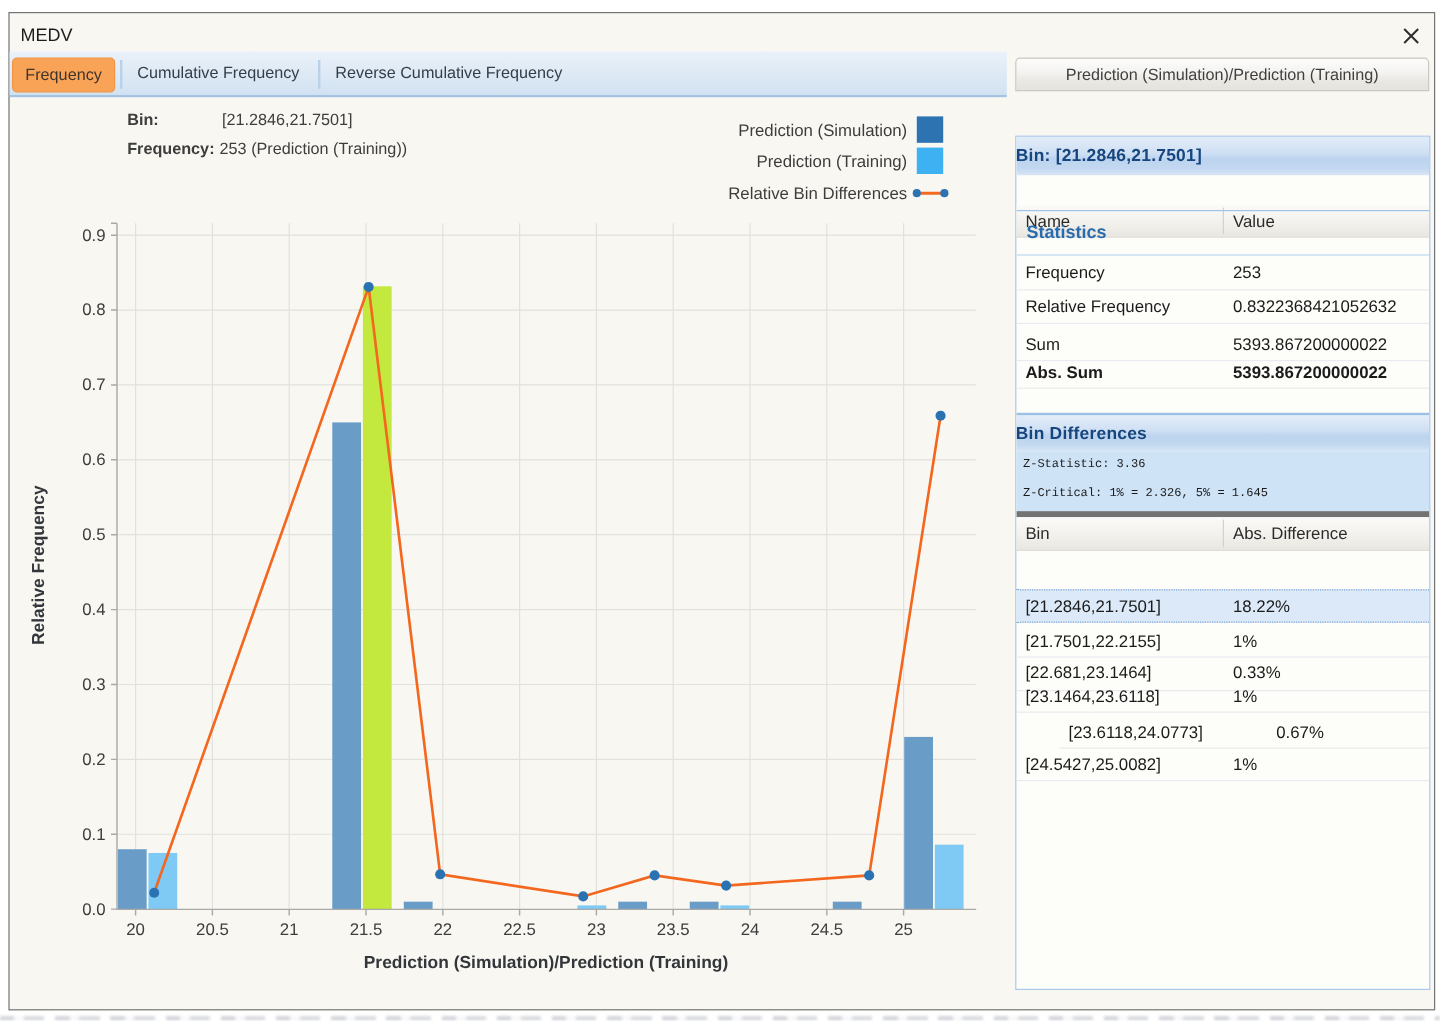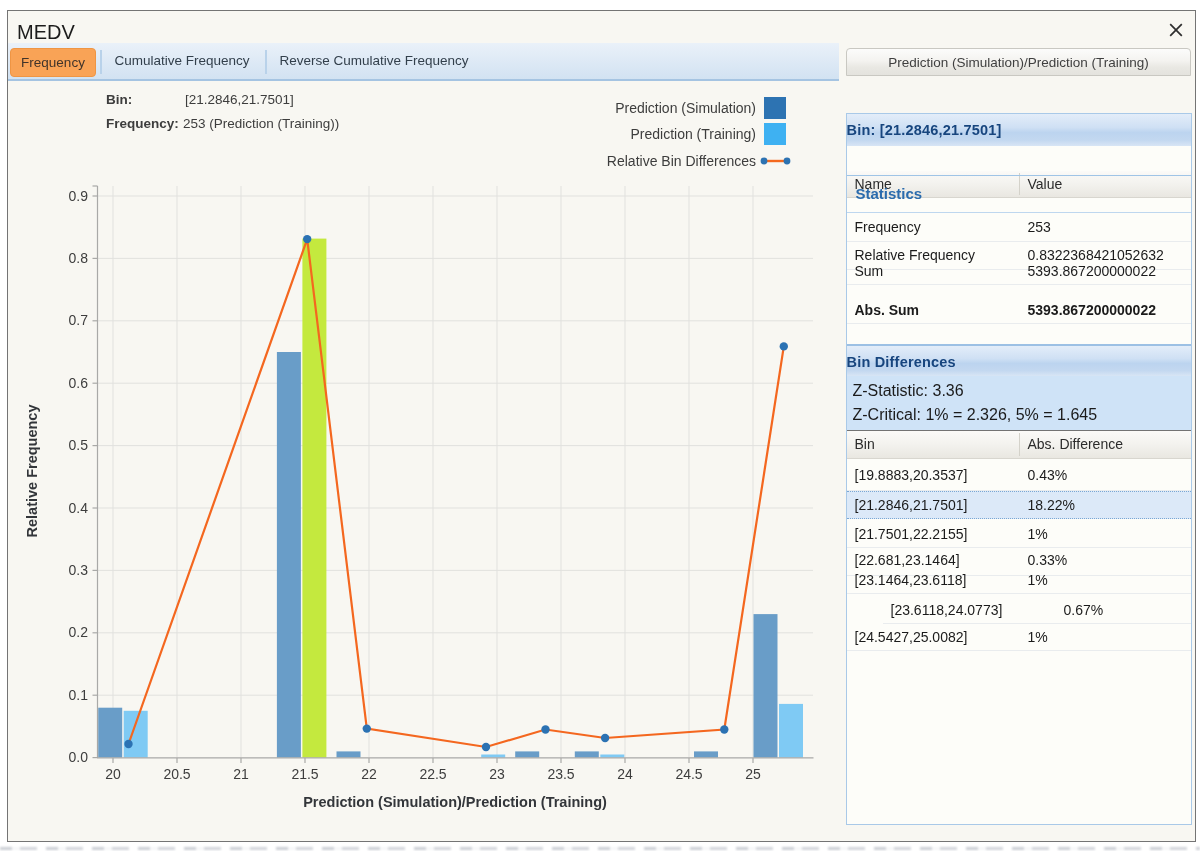--- a/index.html
+++ b/index.html
@@ -2,21 +2,21 @@
 <html><head>
 <meta charset="utf-8">
 <style>
   * { margin:0; padding:0; box-sizing:border-box; }
   html,body { width:1200px; height:851px; background:#ffffff; overflow:hidden;
     font-family:"Liberation Sans", sans-serif; }
   #stage { position:relative; width:1200px; height:851px; }
   #win { position:absolute; left:7px; top:10px; width:1189px; height:832px;
     background:#f8f7f2; border:1px solid #747474; }
   
-  #title { position:absolute; left:9px; top:10px; font-size:20px; color:#1c1c1c; }
+  #title { position:absolute; left:9px; top:10px; font-size:15px; color:#1c1c1c; }
   #closex { position:absolute; left:1160px; top:11px; width:16px; height:16px; }
   #tabbar { position:absolute; left:0px; top:32px; width:831px; height:38px;
     background:linear-gradient(#eaf1f9, #d2e2f2);
     border-bottom:2px solid #a5c4e2; }
   .tab { position:absolute; font-size:13.5px; color:#33404c; top:0; height:36px;
     line-height:36px; }
   #tab1 { left:2px; top:5px; width:86px; height:29px; line-height:27px; text-align:center;
     background:#f9a356; border:1px solid #ef9544; border-radius:4px; color:#41342a; }
   .tabsep { position:absolute; top:7px; width:2px; height:24px; background:#b9d2ea; }
   #chart { position:absolute; left:0px; top:70px; }
@@ -42,21 +42,21 @@
   .gridhdr { background:linear-gradient(#fbfaf8 0%, #f3f2ee 50%, #e9e7e1 100%);
     border-bottom:1px solid #d8d6cf; color:#2b2b2b; }
   .gridhdr .c1, .prow .c1 { position:absolute; left:8px; top:50%; transform:translateY(-50%); }
   .gridhdr .c2, .prow .c2 { position:absolute; left:181px; top:50%; transform:translateY(-50%); }
   .vsep { position:absolute; left:172px; top:2px; bottom:2px; width:1px; background:#d4d2ca; }
   .blueline { height:1px; background:#9fc4e6; }
   .sechdr { font-weight:bold; font-size:15px; color:#2a6bad; padding-left:9px;
     line-height:36px; border-bottom:1px solid #bed7ef; }
   .prow { border-bottom:1px solid #e9ecee; }
   .prow.hl { background:#dce9f8; border-top:1px dotted #7aa7d4; border-bottom:1px dotted #7aa7d4; }
-  #zblock { height:54.5px; background:#cfe3f7; border-bottom:1px solid #737373; font-size:16px; }
+  #zblock { height:54.5px; background:#cfe3f7; border-bottom:5px solid #737373; font-size:10px;font-family:Liberation Mono, monospace; }
   #blurstrip { position:absolute; left:0px; top:847px; width:1200px; height:3px;
     background:repeating-linear-gradient(90deg, rgba(85,95,115,0.30) 0 12px, rgba(85,95,115,0.05) 12px 20px, rgba(85,95,115,0.26) 20px 37px, rgba(255,255,255,0) 37px 46px);
     filter:blur(1.2px); }
 </style>
 </head>
 <body>
 <div id="stage">
  <div id="win">
   <div id="title">MEDV</div>
   <svg id="closex" viewBox="0 0 16 16">
@@ -205,42 +205,38 @@
     <div class="blueline" style="top:61px;"></div>
     <div class="sechdr" style="top:62px; height:37px;">Statistics</div>
     <div class="prow" style="top:99px; height:29px;">
           <span class="c1">Frequency</span>
           <span class="c2">253</span>
         </div>
     <div class="prow" style="top:128px; height:28px;">
           <span class="c1">Relative Frequency</span>
           <span class="c2">0.8322368421052632</span>
         </div>
-    <div class="prow" style="top:144px; height:27px;padding-left:24px;">
+    <div class="prow" style="top:160px; height:27px;padding-left:24px;">
           <span class="c1">Sum</span>
           <span class="c2">5393.867200000022</span>
         </div>
     <div class="prow" style="top:183px; height:27px;font-weight:bold;">
           <span class="c1">Abs. Sum</span>
           <span class="c2">5393.867200000022</span>
         </div>
     <div class="bluehdr" style="top:230px; border-top:2px solid #9cc0e4;">Bin Differences</div>
     <div id="zblock" style="top:262.5px;">
       <div style="position:absolute; left:6px; top:6px;">Z-Statistic: 3.36</div>
       <div style="position:absolute; left:6px; top:30px;">Z-Critical: 1% = 2.326, 5% = 1.645</div>
     </div>
     <div class="gridhdr" style="top:317px; height:28.5px;">
           <span class="c1">Bin</span>
           <span class="c2">Abs. Difference</span>
           <i class="vsep"></i>
         </div>
-    <div class="prow" style="top:345.5px; height:32px;">
-          <span class="c1">[19.8883,20.3537]</span>
-          <span class="c2">0.43%</span>
-        </div>
     <div class="prow hl" style="top:377.5px; height:27.5px;">
           <span class="c1">[21.2846,21.7501]</span>
           <span class="c2">18.22%</span>
         </div>
     <div class="prow" style="top:408px; height:26px;">
           <span class="c1">[21.7501,22.2155]</span>
           <span class="c2">1%</span>
         </div>
     <div class="prow" style="top:431px; height:31px;">
           <span class="c1">[22.681,23.1464]</span>

